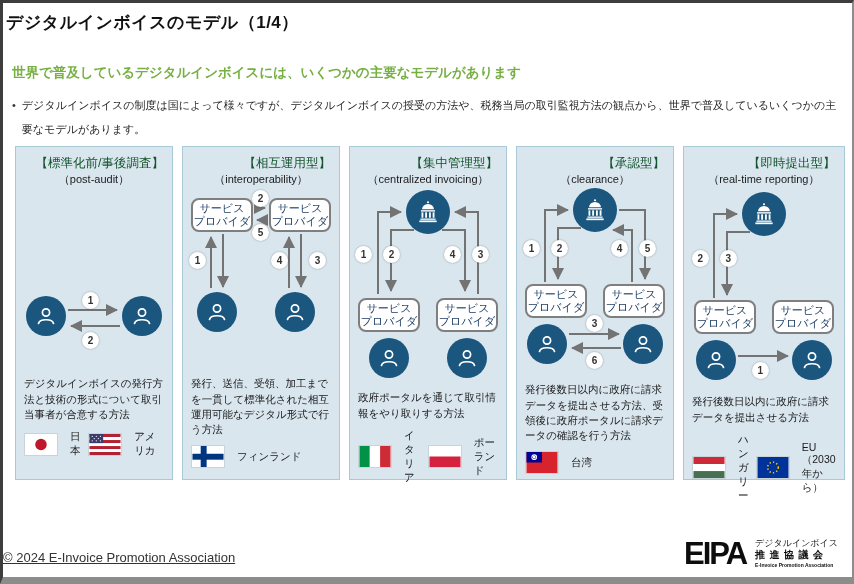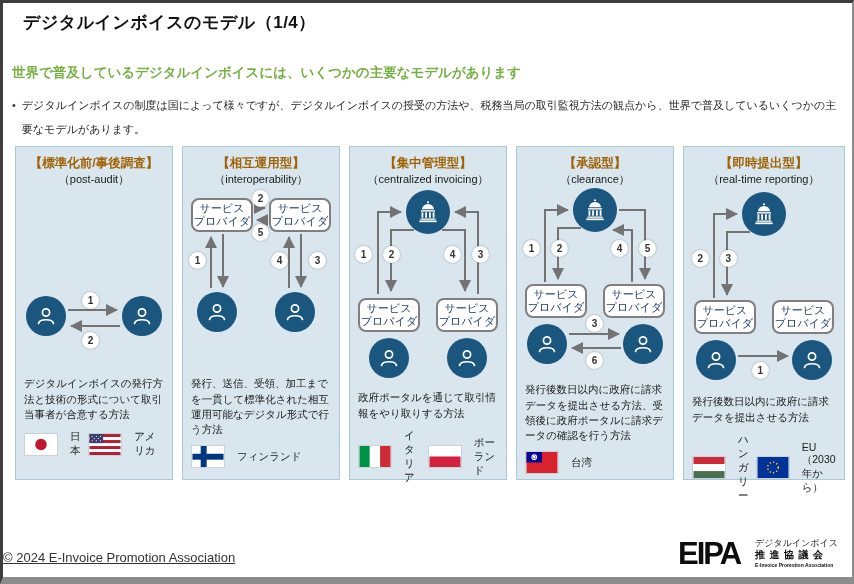--- a/index.html
+++ b/index.html
@@ -4,40 +4,40 @@
 <style>
   * { margin:0; padding:0; box-sizing:border-box; }
   html,body { background:#fff; }
   body { font-family:"Liberation Sans","DejaVu Sans",sans-serif; }
   .slide{
     position:relative; width:854px; height:584px; background:#fff;
     border-top:3px solid #3d3d3d; border-left:3px solid #3d3d3d;
     border-right:2px solid #8c8c8c; border-bottom:7px solid #8c8c8c;
     overflow:hidden;
   }
-  .title{ font-size:17px; font-weight:bold; color:#111; padding:8px 0 0 20px; letter-spacing:.5px;}
+  .title{ font-size:17px; font-weight:bold; color:#111; padding:8px 0 0 3px; letter-spacing:.5px;}
   .subtitle{ font-size:13.5px; font-weight:bold; color:#76b043; padding:30px 0 0 9px;}
   .bullet-row{ display:flex; padding:12px 12px 0 9px; }
   .bullet-marker{ font-size:11px; color:#333; margin-right:6px; line-height:2.15;}
   .bullet-text{ font-size:11px; color:#262626; line-height:2.15; }
 
   .banner-row{ display:flex; gap:4px; margin:10px 9px 0 9px; height:44px;}
   .banner{ position:relative; }
   .banner.b1{ flex:0 0 328px; }
   .banner.b2{ flex:1; }
   .arrow-outer{ position:absolute; inset:0; background:#b9b9b9;
     clip-path:polygon(0 50%,26px 0,26px 30%,calc(100% - 26px) 30%,calc(100% - 26px) 0,100% 50%,calc(100% - 26px) 100%,calc(100% - 26px) 70%,26px 70%,26px 100%);}
   .arrow-inner{ position:absolute; inset:1.5px; background:#d9d9d9;
     clip-path:polygon(0 50%,25px 0,25px 30%,calc(100% - 25px) 30%,calc(100% - 25px) 0,100% 50%,calc(100% - 25px) 100%,calc(100% - 25px) 70%,25px 70%,25px 100%);
     display:flex; align-items:center; justify-content:center;}
   .banner-label{ font-size:11px; color:#333; white-space:nowrap;}
 
   .panel-row{ display:flex; gap:9px; margin:5px 12px 0 12px; height:334px;}
   .panel{ flex:1; background:#d9e6ee; border:1px solid #a9c9d9; padding:8px 8px; display:flex; flex-direction:column;}
-  .p-title{ font-size:12.5px; font-weight:bold; color:#a16207; text-align:center; line-height:1.35; white-space:nowrap;}
+  .p-title{ font-size:12.5px; font-weight:normal; color:#14532d; text-align:right; line-height:1.35; white-space:nowrap;}
   .p-sub{ font-size:11px; color:#1a1a1a; text-align:center; line-height:1.3;}
   .diagram{ position:relative; width:140px; margin:2px auto 0 auto; flex:none;}
   .wire{ position:absolute; left:0; top:0; overflow:visible;}
   .person{ position:absolute; width:40px; height:40px; border-radius:50%; background:#1b567e;
     display:flex; align-items:center; justify-content:center;}
   .gov{ position:absolute; width:44px; height:44px; border-radius:50%; background:#1b567e;
     display:flex; align-items:center; justify-content:center;}
   .sp{ position:absolute; width:62px; height:34px; background:#fff; border:2px solid #7f7f7f; border-radius:8px;
     display:flex; flex-direction:column; align-items:center; justify-content:center; line-height:1.2;}
   .sp span{ font-size:11px; color:#17375e; }
@@ -45,21 +45,21 @@
     font-size:10px; font-weight:bold; display:flex; align-items:center; justify-content:center;
     box-shadow:0 0 2px rgba(0,0,0,.35); z-index:3;}
   .p-desc{ font-size:10.5px; color:#1a1a1a; line-height:1.45; margin-top:12px;}
   .flags{ margin-top:8px; display:flex; flex-direction:row; gap:7px;}
   .flag-row{ display:flex; align-items:center; gap:12px;}
   .flag{ width:34px; height:23px; border:1px solid #c9d4da; background:#fff; flex:none; display:block;}
   .flag svg{ display:block; width:100%; height:100%;}
   .flag-label{ font-size:10.5px; color:#1a1a1a;}
 
   .footer-note{ position:absolute; left:0; right:0; bottom:12px; text-align:left; font-size:13px; color:#333;text-decoration:underline;}
-  .logo{ position:absolute; right:10px; bottom:6px; display:flex; align-items:center; gap:15px; background:#fff; padding:2px 4px;}
+  .logo{ position:absolute; right:10px; bottom:6px; display:flex; align-items:center; gap:9px; background:#fff; padding:2px 4px;}
   .logo-eipa{ font-size:31px; font-weight:bold; color:#0d0d0d; letter-spacing:-2px; line-height:1;}
   .logo-col{ display:flex; flex-direction:column;}
   .logo-jp1{ font-size:9px; font-weight:normal; color:#0d0d0d; line-height:1.25; white-space:nowrap;}
   .logo-jp2{ font-size:10px; font-weight:bold; color:#0d0d0d; line-height:1.25; letter-spacing:4.5px; white-space:nowrap;}
   .logo-en{ font-size:5px; font-weight:bold; color:#0d0d0d; line-height:1.4; white-space:nowrap;}
 </style>
 </head>
 <body>
 
 <svg width="0" height="0" style="position:absolute">

